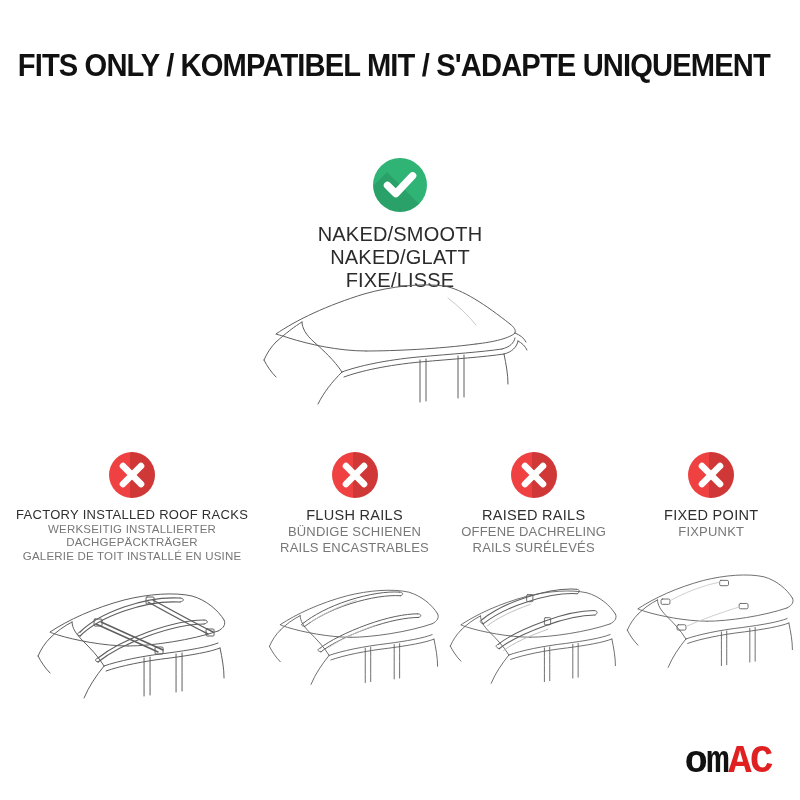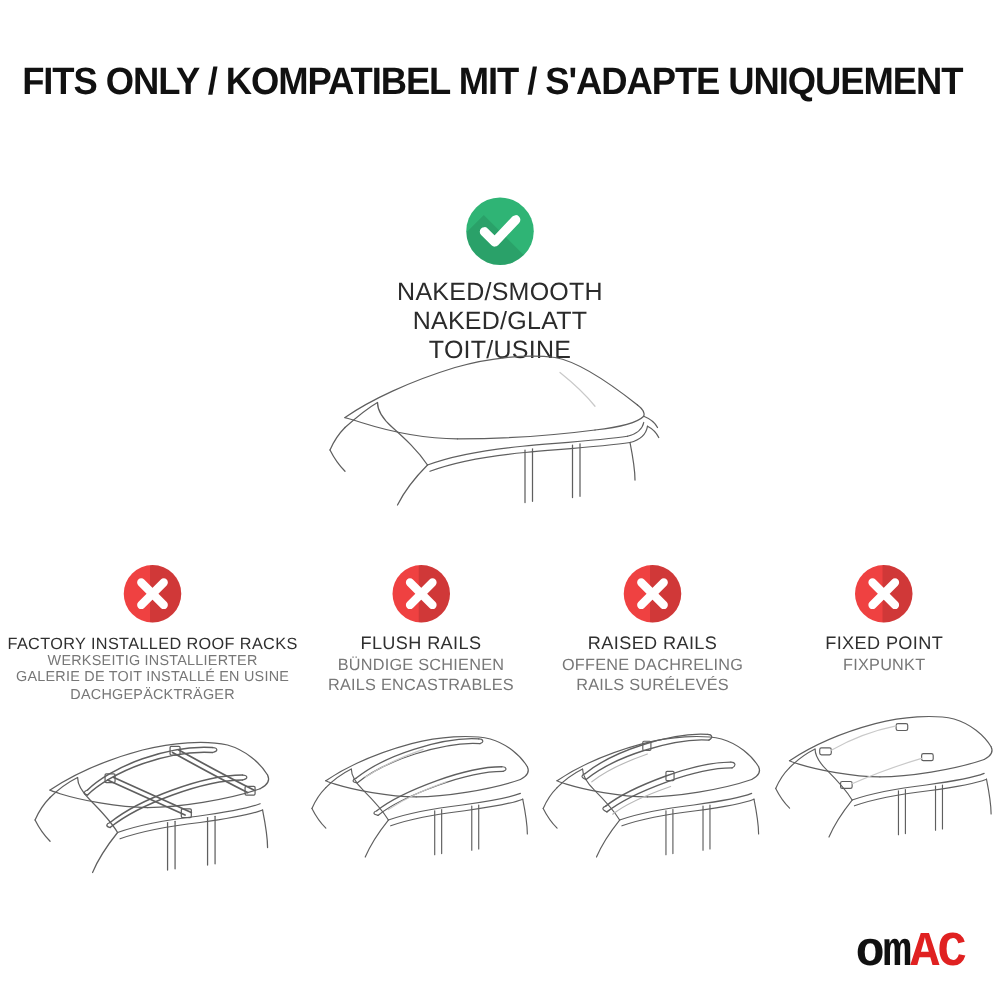--- a/index.html
+++ b/index.html
@@ -122,21 +122,21 @@
   }
   .cell {
     flex: 1 1 0;
     text-align: center;
     position: relative;
   }
   .cell .badge { width: 46px; height: 46px; }
   .cell-labels {
     margin-top: 9px;
     line-height: 1.2;
-    padding: 0 6px;
+    padding: 0 16px;
   }
   .cell-labels .l {
     display: block;
     white-space: nowrap;
   }
   .cell-labels .l1 {
     font-size: 14.5px;
     color: #2f2f2f;
     letter-spacing: 0.3px;
   }
@@ -185,21 +185,21 @@
   <div class="badge ok">
     <span class="shadow"></span>
     <svg viewBox="0 0 54 54" aria-hidden="true">
       <path d="M14.5 27.4 L22.8 35.6 L39.6 17.8" fill="none" stroke="#ffffff" stroke-width="7.4" stroke-linecap="round" stroke-linejoin="round"></path>
     </svg>
   </div>
 
   <div class="approved-labels">
     <span class="l">NAKED/SMOOTH</span>
     <span class="l">NAKED/GLATT</span>
-    <span class="l">TOIT/USINE</span>
+    <span class="l">FIXE/LISSE</span>
   </div>
 </div>
 
 <div class="hero-art">
   <svg viewBox="0 0 300 130" aria-hidden="true">
     <g fill="none" stroke="#5f5f5f" stroke-width="1" stroke-linecap="round" stroke-linejoin="round">
 
       <path d="M14 54 C34 40 66 25 102 14 C130 6 160 3 182 6 C200 9 224 25 248 44"></path>
       <path d="M248 44 C252 47 254 50 253 53 C248 58 232 62 214 64"></path>
       <path d="M214 64 C176 69 132 71 104 71"></path>
@@ -240,22 +240,22 @@
       <svg viewBox="0 0 46 46" aria-hidden="true">
         <g stroke="#ffffff" stroke-width="6.6" stroke-linecap="round">
           <line x1="14" y1="14" x2="32" y2="32"></line>
           <line x1="32" y1="14" x2="14" y2="32"></line>
         </g>
       </svg>
     </div>
     <div class="cell-labels">
       <span class="l l1">FACTORY INSTALLED ROOF RACKS</span>
       <span class="l l2">WERKSEITIG INSTALLIERTER</span>
+      <span class="l l3">DACHGEPÄCKTRÄGER</span>
       <span class="l l4">GALERIE DE TOIT INSTALLÉ EN USINE</span>
-      <span class="l l3">DACHGEPÄCKTRÄGER</span>
     </div>
     <div class="cell-art">
       <svg viewBox="0 0 200 130" aria-hidden="true">
         <g fill="none" stroke="#5f5f5f" stroke-width="1" stroke-linecap="round" stroke-linejoin="round">
 
           <path d="M18 58 C36 46 62 34 92 26 C116 20 142 18 160 22 C174 26 186 36 192 46"></path>
           <path d="M192 46 C194 50 192 54 186 57"></path>
           <path d="M186 57 C160 66 120 72 96 72"></path>
           <path d="M96 72 C72 72 42 66 26 61 C20 59 17 58 18 58"></path>
 

